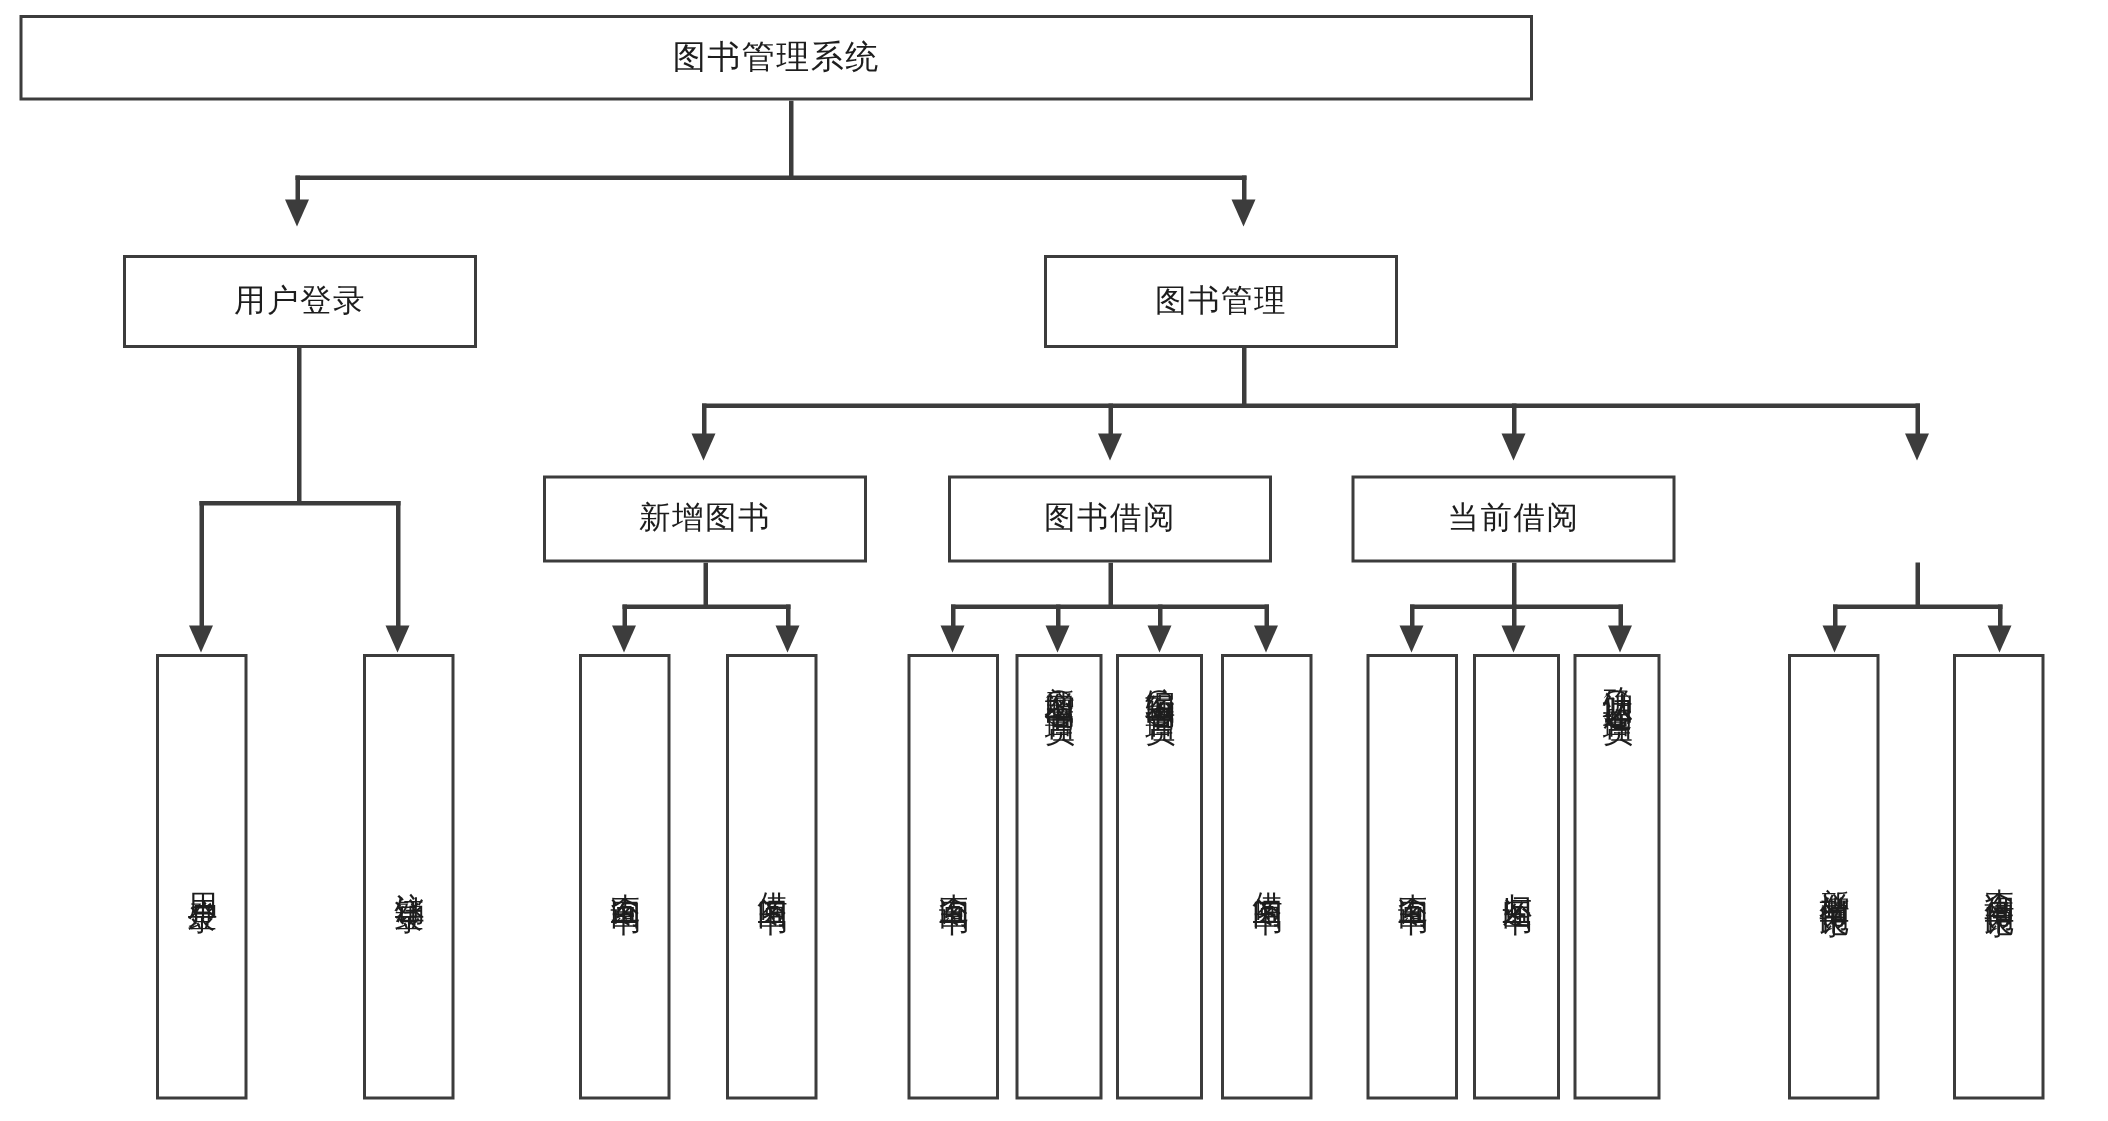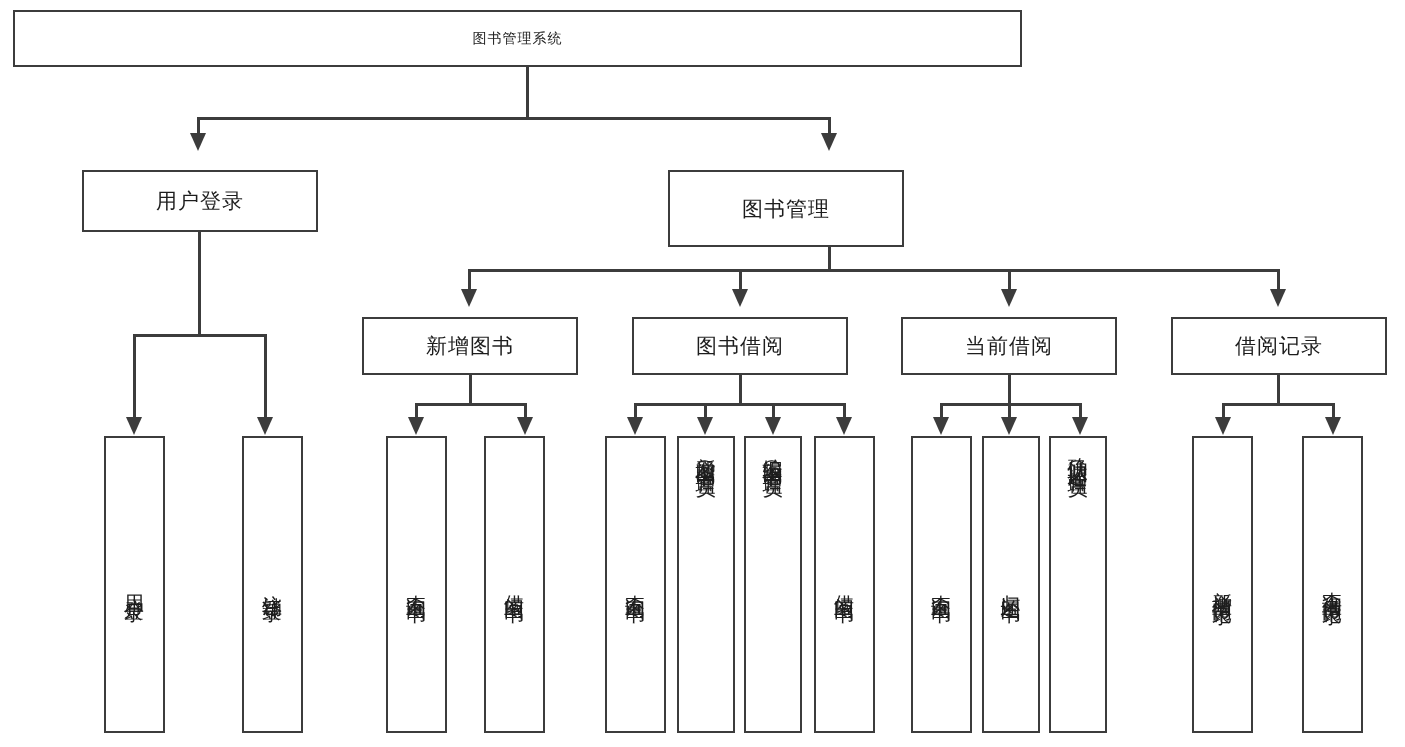--- a/index.html
+++ b/index.html
@@ -34,21 +34,21 @@
     line-height: 1.12;
     text-align: center;
     white-space: pre;
   }
   
   .node.horiz .label {
     font-size: 21px;
     letter-spacing: 1px;
   }
   .node.root .label {
-    font-size: 14px;
+    font-size: 22px;
   }
   
   .node.vert {
     align-items: flex-start;
     justify-content: center;
     padding-top: 4px;
   }
   .node.vert .label {
     writing-mode: vertical-rl;
     text-orientation: upright;
@@ -106,21 +106,21 @@
   <div class="conn h" style="left:197px; top:117px; width:634px; height:3px;"></div>
   <div class="conn v" style="left:197px; top:117px; width:3px; height:20px;"></div>
   <div class="conn v" style="left:828px; top:117px; width:3px; height:20px;"></div>
   <div class="arrow" style="left:190px; top:133px;"></div>
   <div class="arrow" style="left:821px; top:133px;"></div>
 
   <div class="node horiz" style="left:82px; top:170px; width:236px; height:62px;">
     <span class="label">用户登录</span>
   </div>
 
-  <div class="node horiz" style="left:668px; top:170px; width:236px; height:77px;">
+  <div class="node horiz" style="left:696px; top:170px; width:236px; height:62px;">
     <span class="label">图书管理</span>
   </div>
 
   <div class="conn v" style="left:198px; top:232px; width:3px; height:104px;"></div>
   <div class="conn h" style="left:133px; top:334px; width:134px; height:3px;"></div>
   <div class="conn v" style="left:133px; top:334px; width:3px; height:85px;"></div>
   <div class="conn v" style="left:264px; top:334px; width:3px; height:85px;"></div>
   <div class="arrow" style="left:126px; top:417px;"></div>
   <div class="arrow" style="left:257px; top:417px;"></div>
 
@@ -137,23 +137,20 @@
 
   <div class="node horiz" style="left:362px; top:317px; width:216px; height:58px;">
     <span class="label">新增图书</span>
   </div>
   <div class="node horiz" style="left:901px; top:317px; width:216px; height:58px;">
     <span class="label">当前借阅</span>
   </div>
   <div class="node horiz" style="left:632px; top:317px; width:216px; height:58px;">
     <span class="label">图书借阅</span>
   </div>
-  <div class="node horiz" style="left:1171px; top:317px; width:216px; height:58px;">
-    <span class="label">借阅记录</span>
-  </div>
 
   <div class="conn v" style="left:469px; top:375px; width:3px; height:30px;"></div>
   <div class="conn h" style="left:415px; top:403px; width:112px; height:3px;"></div>
   <div class="conn v" style="left:415px; top:403px; width:3px; height:16px;"></div>
   <div class="conn v" style="left:524px; top:403px; width:3px; height:16px;"></div>
   <div class="arrow" style="left:408px; top:417px;"></div>
   <div class="arrow" style="left:517px; top:417px;"></div>
 
   <div class="conn v" style="left:739px; top:375px; width:3px; height:30px;"></div>
   <div class="conn h" style="left:634px; top:403px; width:212px; height:3px;"></div>

